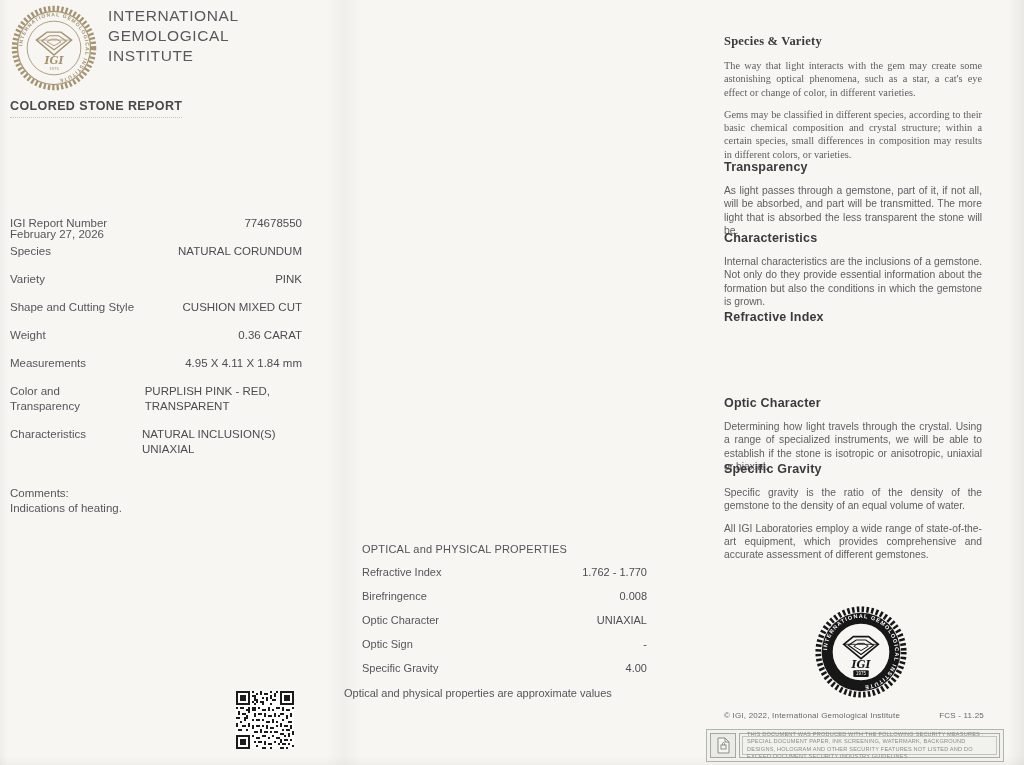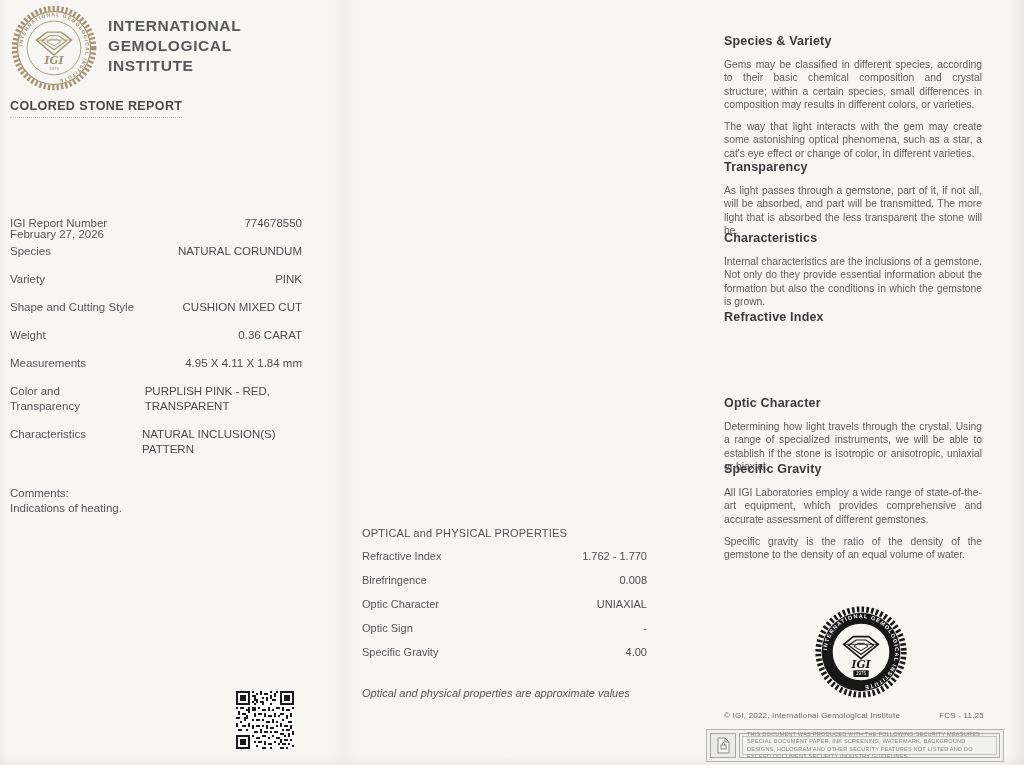--- a/index.html
+++ b/index.html
@@ -13,51 +13,51 @@
       linear-gradient(90deg, rgba(110,110,100,0.06) 0px, rgba(0,0,0,0) 8px),
       linear-gradient(90deg, rgba(0,0,0,0) 326px, rgba(110,110,100,0.05) 344px, rgba(0,0,0,0) 362px),
       linear-gradient(0deg, rgba(110,110,100,0.05) 0px, rgba(0,0,0,0) 10px);
     font-family:"Liberation Sans", sans-serif;
     color:#4e4e50;
     overflow:hidden;
   }
   
   .seal-gold{position:absolute;left:10px;top:4px;width:88px;height:88px;}
   .institute-name{
-    position:absolute;left:108px;top:16px;
-    font-size:15.5px;font-weight:bold;letter-spacing:.6px;
+    position:absolute;left:108px;top:6px;
+    font-size:15.5px;font-weight:normal;letter-spacing:.6px;
     line-height:20px;color:#58595b;
   }
   .report-type{
     position:absolute;left:10px;top:99px;
     font-size:12.5px;font-weight:bold;letter-spacing:.4px;color:#49494b;
     padding-bottom:4px;border-bottom:1px dotted rgba(120,120,120,.4);
   }
   
   .report-date{position:absolute;left:10px;top:188px;font-size:11.5px;color:#56565a;margin-top:40px;}
   .detail-rows{position:absolute;left:10px;top:216px;width:292px;}
   .lrow{display:flex;justify-content:space-between;margin-bottom:13px;font-size:11.5px;line-height:15px;gap:44px;}
   .lrow .lbl{color:#56565a;}
   .lrow .val{color:#4d4d51;text-align:left;max-width:160px;}
   .comments{position:absolute;left:10px;top:486px;font-size:11.5px;line-height:15px;color:#56565a;}
   
   .props{position:absolute;left:362px;top:526px;width:285px;}
-  .props-title{font-size:11px;color:#545458;line-height:14px;margin-bottom:9px;letter-spacing:.2px;}
+  .props-title{font-size:11px;color:#545458;line-height:14px;margin-bottom:9px;letter-spacing:.2px;margin-top:16px;}
   .prow{display:flex;justify-content:space-between;font-size:11px;line-height:14px;margin-bottom:10px;}
   .prow .lbl{color:#56565a;}
   .prow .val{color:#4d4d51;text-align:center;}
-  .props-note{position:absolute;left:362px;top:687px;width:300px;font-size:11px;font-style:italic;color:#55555a;}
+  .props-note{position:absolute;left:344px;top:687px;width:300px;font-size:11px;color:#55555a;}
   .website{position:absolute;left:362px;top:737px;width:285px;text-align:center;
     font-size:13.5px;font-weight:bold;letter-spacing:.4px;color:#4b4b4f;}
   .qr{position:absolute;left:236px;top:691px;width:58px;height:58px;}
   
   .info-sec{position:absolute;left:724px;width:258px;}
   .info-sec h3{font-size:12.5px;font-weight:bold;color:#3b3b3d;letter-spacing:.2px;margin:0 0 10px 0;}
   .info-sec p{font-size:10.3px;line-height:13.3px;color:#5e5e61;text-align:justify;margin:0 0 9px 0;}
-  .sec-0{top:34px;} .sec-1{top:160px;} .sec-2{top:231px;}
+  .sec-0{top:34px;font-family:Liberation Serif, serif;} .sec-1{top:160px;} .sec-2{top:231px;}
   .sec-3{top:310px;} .sec-4{top:396px;} .sec-5{top:462px;}
   
   .seal-black{position:absolute;left:813px;top:604px;width:96px;height:96px;}
   .copyright-row{position:absolute;left:724px;top:711px;width:260px;display:flex;justify-content:space-between;
     font-size:8px;color:#68686b;letter-spacing:.2px;}
   .security-strip{
     position:absolute;left:706px;top:729px;width:298px;height:33px;box-sizing:border-box;
     border:1px solid #b3b3af;background:#f1f1ed;display:flex;align-items:stretch;padding:3px;
   }
   .security-icon-box{width:24px;border:1px solid #a6a6a2;background:#eaeae6;display:flex;align-items:center;justify-content:center;margin-right:3px;}
@@ -125,21 +125,21 @@
     <div class="lrow">
       <span class="lbl">Measurements</span>
       <span class="val">4.95 X 4.11 X 1.84 mm</span>
     </div>
     <div class="lrow">
       <span class="lbl">Color and Transparency</span>
       <span class="val">PURPLISH PINK - RED, TRANSPARENT</span>
     </div>
     <div class="lrow">
       <span class="lbl">Characteristics</span>
-      <span class="val">NATURAL INCLUSION(S) PATTERN</span>
+      <span class="val">NATURAL INCLUSION(S) UNIAXIAL</span>
     </div>
   </div>
 
   <div class="comments">
     <div>Comments:</div>
     <div>Indications of heating.</div>
   </div>
 
   <svg class="qr" viewBox="0 0 29 29">
     <rect width="29" height="29" fill="#ffffff"></rect>
@@ -177,42 +177,42 @@
     </div>
     <div class="prow">
       <span class="lbl">Specific Gravity</span>
       <span class="val">4.00</span>
     </div>
   </div>
   <div class="props-note">Optical and physical properties are approximate values</div>
 
   <div class="info-sec sec-0">
     <h3>Species &amp; Variety</h3>
+    <p>The way that light interacts with the gem may create some astonishing optical phenomena, such as a star, a cat's eye effect or change of color, in different varieties.</p>
     <p>Gems may be classified in different species, according to their basic chemical composition and crystal structure; within a certain species, small differences in composition may results in different colors, or varieties.</p>
-    <p>The way that light interacts with the gem may create some astonishing optical phenomena, such as a star, a cat's eye effect or change of color, in different varieties.</p>
   </div>
   <div class="info-sec sec-1">
     <h3>Transparency</h3>
     <p>As light passes through a gemstone, part of it, if not all, will be absorbed, and part will be transmitted. The more light that is absorbed the less transparent the stone will be.</p>
   </div>
   <div class="info-sec sec-2">
     <h3>Characteristics</h3>
     <p>Internal characteristics are the inclusions of a gemstone. Not only do they provide essential information  about the formation but also the conditions in which the gemstone is grown.</p>
   </div>
   <div class="info-sec sec-3">
     <h3>Refractive Index</h3>
   </div>
   <div class="info-sec sec-4">
     <h3>Optic Character</h3>
     <p>Determining how light travels through the crystal. Using a range of specialized instruments, we will be able to establish if the stone is isotropic or anisotropic, uniaxial or biaxial.</p>
   </div>
   <div class="info-sec sec-5">
     <h3>Specific Gravity</h3>
+    <p>Specific gravity is the ratio of the density of the gemstone to the density of an equal volume of water.</p>
     <p>All IGI Laboratories employ a wide range of state-of-the-art equipment, which provides comprehensive and accurate assessment of different gemstones.</p>
-    <p>Specific gravity is the ratio of the density of the gemstone to the density of an equal volume of water.</p>
   </div>
 
   <svg class="seal-black" viewBox="0 0 100 100">
     <defs>
       <path id="ringB" d="M 50,50 m -35.5,0 a 35.5,35.5 0 1,1 71,0 a 35.5,35.5 0 1,1 -71,0"></path>
     </defs>
     <circle cx="50" cy="50" r="44.5" fill="none" stroke="#171717" stroke-width="6" stroke-dasharray="2.6 2.4"></circle>
     <circle cx="50" cy="50" r="41" fill="#171717"></circle>
     <circle cx="50" cy="50" r="29.5" fill="#f7f6f3"></circle>
     <text font-size="5.8" letter-spacing="1.1" fill="#ffffff" font-family="Liberation Sans, sans-serif" font-weight="bold">

